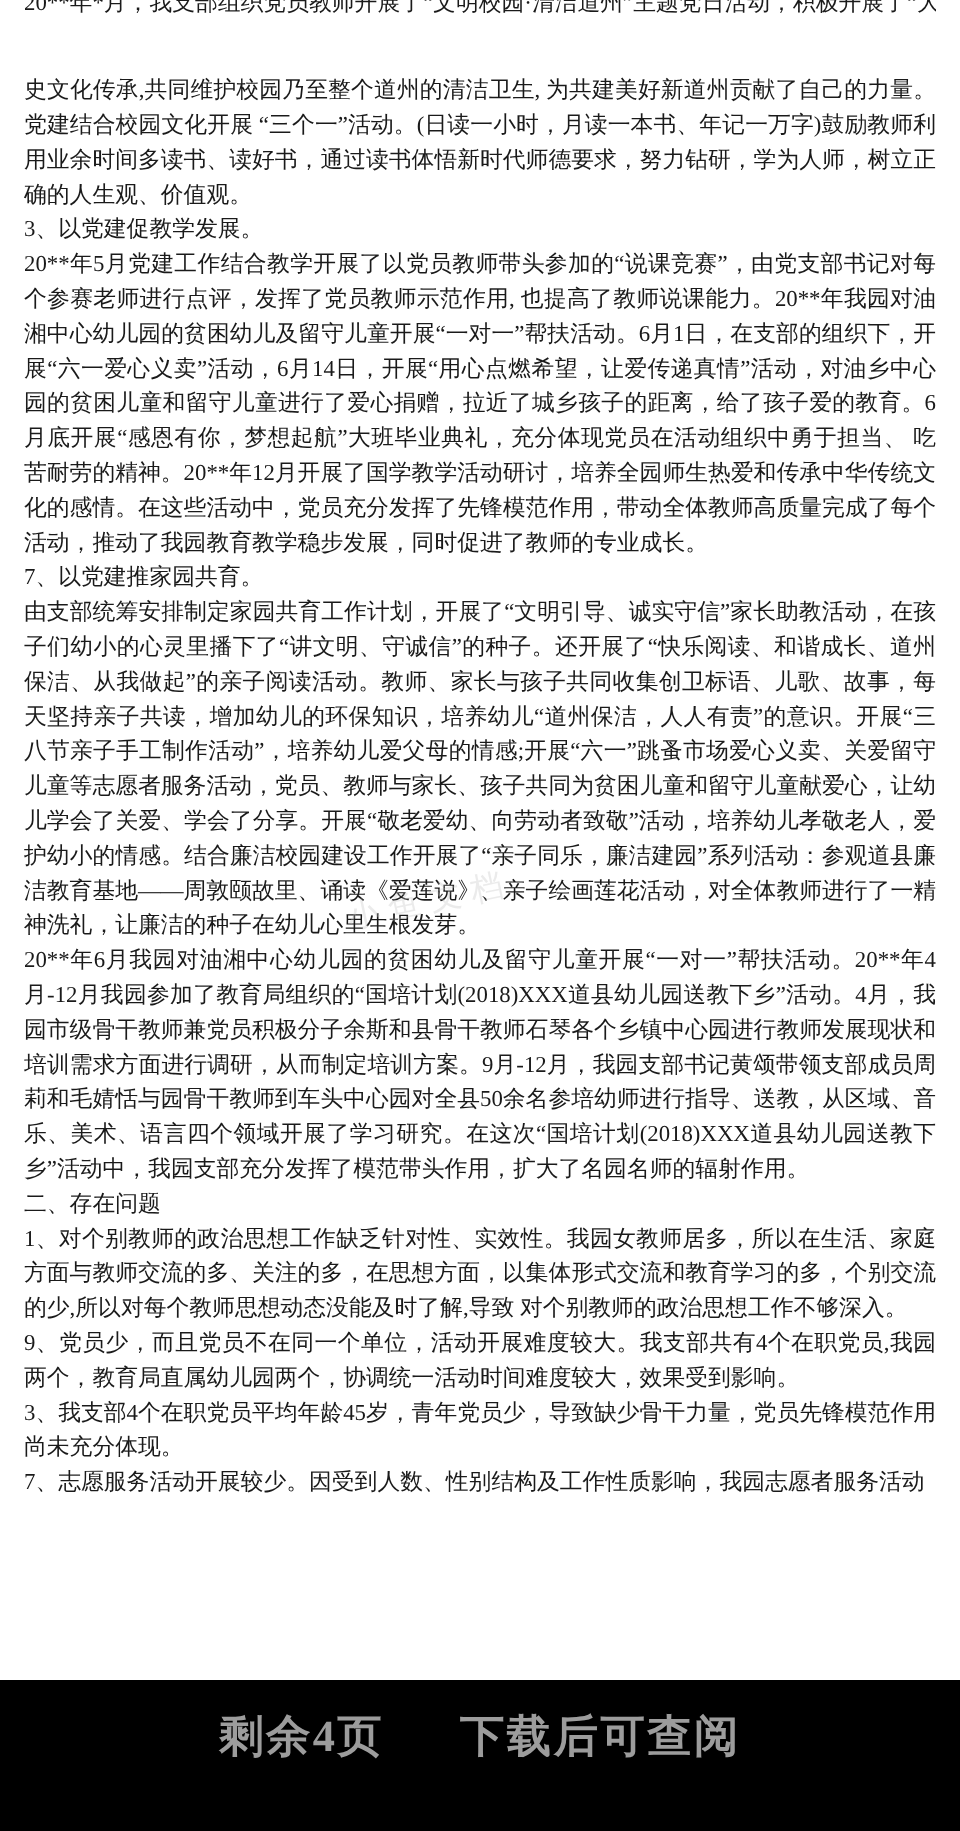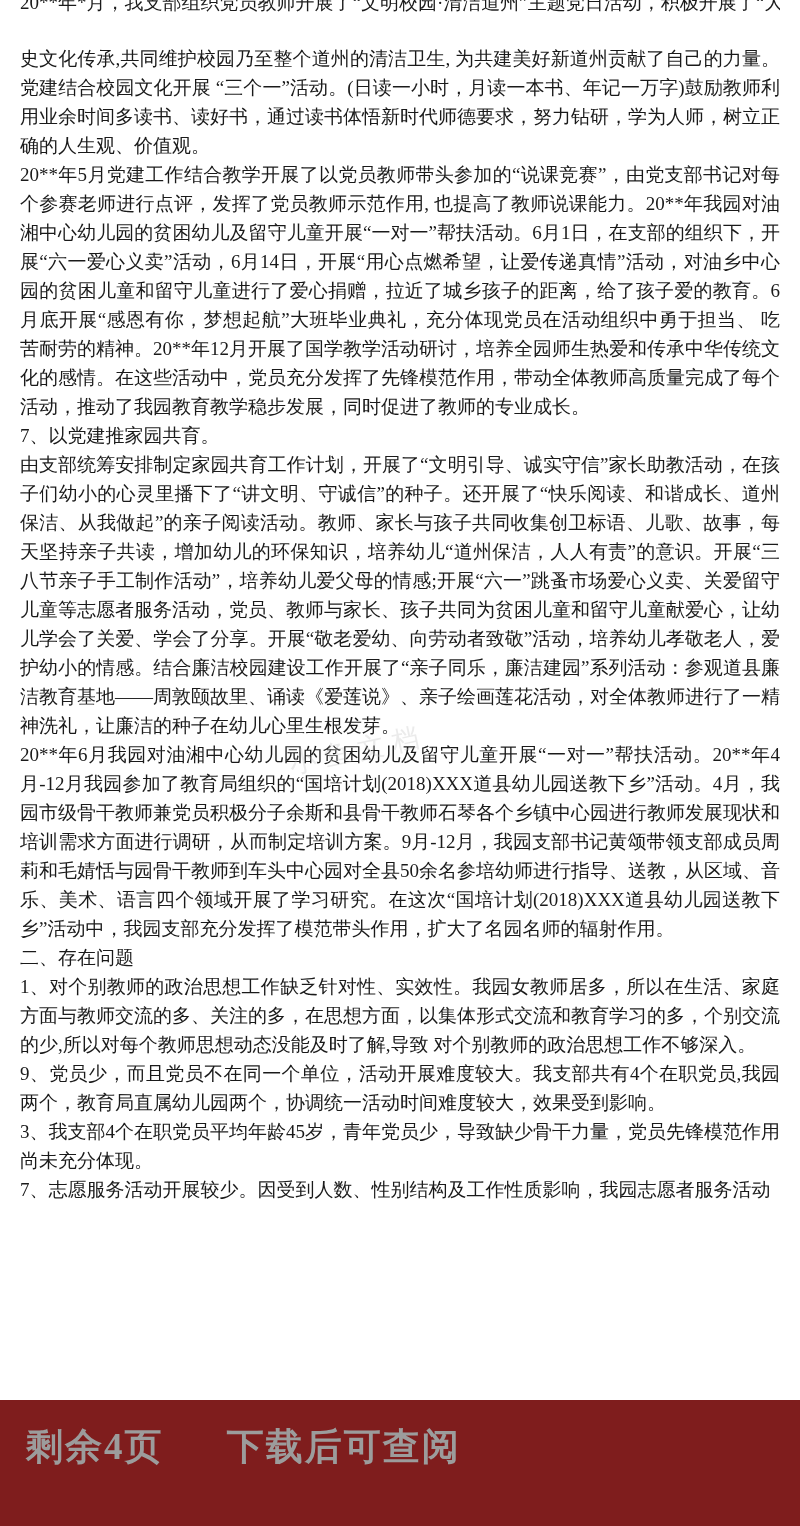--- a/index.html
+++ b/index.html
@@ -14,44 +14,45 @@
     color:#1a1a1a;
   }
   .para{
     font-size:19px; line-height:29px;
     text-align:justify; text-justify:inter-ideograph;
     overflow-wrap:break-word;
   }
   .clipped{
     white-space:nowrap; overflow:hidden; height:29px;
   }
-  .gap-top{ margin-top:27px; }
+  .gap-top{ margin-top:44px; }
   .watermark{
     position:absolute; left:288px; top:732px;
     font-size:27px; color:#c3c3c3; opacity:0.32;
     letter-spacing:8px; transform:rotate(-12deg);
     pointer-events:none; user-select:none;
   }
   .footer{
     position:absolute; left:0; right:0; top:1400px;
-    height:126px; background:#7f1d1d;
-    text-align:left; padding-top:22px;
+    height:126px; background:#000000;
+    text-align:center; padding-top:22px;
     color:#9c9c9c; font-weight:bold; font-size:37px;
     letter-spacing:2px;
   }
   .footer .seg{ display:inline-block; margin:0 26px; }
 </style>
 </head>
 <body>
 
 <div class="page">
 
   <div class="content">
     <div class="para clipped">20**年*月，我支部组织党员教师开展了“文明校园·清洁道州”主题党日活动，积极开展了“大手拉</div>
     <p class="para gap-top">史文化传承,共同维护校园乃至整个道州的清洁卫生, 为共建美好新道州贡献了自己的力量。党建结合校园文化开展 “三个一”活动。(日读一小时，月读一本书、年记一万字)鼓励教师利用业余时间多读书、读好书，通过读书体悟新时代师德要求，努力钻研，学为人师，树立正确的人生观、价值观。</p>
+    <p class="para">3、以党建促教学发展。</p>
     <p class="para">20**年5月党建工作结合教学开展了以党员教师带头参加的“说课竞赛”，由党支部书记对每个参赛老师进行点评，发挥了党员教师示范作用, 也提高了教师说课能力。20**年我园对油湘中心幼儿园的贫困幼儿及留守儿童开展“一对一”帮扶活动。6月1日，在支部的组织下，开展“六一爱心义卖”活动，6月14日，开展“用心点燃希望，让爱传递真情”活动，对油乡中心园的贫困儿童和留守儿童进行了爱心捐赠，拉近了城乡孩子的距离，给了孩子爱的教育。6月底开展“感恩有你，梦想起航”大班毕业典礼，充分体现党员在活动组织中勇于担当、 吃苦耐劳的精神。20**年12月开展了国学教学活动研讨，培养全园师生热爱和传承中华传统文化的感情。在这些活动中，党员充分发挥了先锋模范作用，带动全体教师高质量完成了每个活动，推动了我园教育教学稳步发展，同时促进了教师的专业成长。</p>
     <p class="para">7、以党建推家园共育。</p>
     <p class="para">由支部统筹安排制定家园共育工作计划，开展了“文明引导、诚实守信”家长助教活动，在孩子们幼小的心灵里播下了“讲文明、守诚信”的种子。还开展了“快乐阅读、和谐成长、道州保洁、从我做起”的亲子阅读活动。教师、家长与孩子共同收集创卫标语、儿歌、故事，每天坚持亲子共读，增加幼儿的环保知识，培养幼儿“道州保洁，人人有责”的意识。开展“三八节亲子手工制作活动”，培养幼儿爱父母的情感;开展“六一”跳蚤市场爱心义卖、关爱留守儿童等志愿者服务活动，党员、教师与家长、孩子共同为贫困儿童和留守儿童献爱心，让幼儿学会了关爱、学会了分享。开展“敬老爱幼、向劳动者致敬”活动，培养幼儿孝敬老人，爱护幼小的情感。结合廉洁校园建设工作开展了“亲子同乐，廉洁建园”系列活动：参观道县廉洁教育基地——周敦颐故里、诵读《爱莲说》、亲子绘画莲花活动，对全体教师进行了一精神洗礼，让廉洁的种子在幼儿心里生根发芽。</p>
     <p class="para">20**年6月我园对油湘中心幼儿园的贫困幼儿及留守儿童开展“一对一”帮扶活动。20**年4月-12月我园参加了教育局组织的“国培计划(2018)XXX道县幼儿园送教下乡”活动。4月，我园市级骨干教师兼党员积极分子余斯和县骨干教师石琴各个乡镇中心园进行教师发展现状和培训需求方面进行调研，从而制定培训方案。9月-12月，我园支部书记黄颂带领支部成员周莉和毛婧恬与园骨干教师到车头中心园对全县50余名参培幼师进行指导、送教，从区域、音乐、美术、语言四个领域开展了学习研究。在这次“国培计划(2018)XXX道县幼儿园送教下乡”活动中，我园支部充分发挥了模范带头作用，扩大了名园名师的辐射作用。</p>
     <p class="para">二、存在问题</p>
     <p class="para">1、对个别教师的政治思想工作缺乏针对性、实效性。我园女教师居多，所以在生活、家庭方面与教师交流的多、关注的多，在思想方面，以集体形式交流和教育学习的多，个别交流的少,所以对每个教师思想动态没能及时了解,导致 对个别教师的政治思想工作不够深入。</p>
     <p class="para">9、党员少，而且党员不在同一个单位，活动开展难度较大。我支部共有4个在职党员,我园两个，教育局直属幼儿园两个，协调统一活动时间难度较大，效果受到影响。</p>
     <p class="para">3、我支部4个在职党员平均年龄45岁，青年党员少，导致缺少骨干力量，党员先锋模范作用尚未充分体现。</p>
     <p class="para">7、志愿服务活动开展较少。因受到人数、性别结构及工作性质影响，我园志愿者服务活动</p>
   </div>

